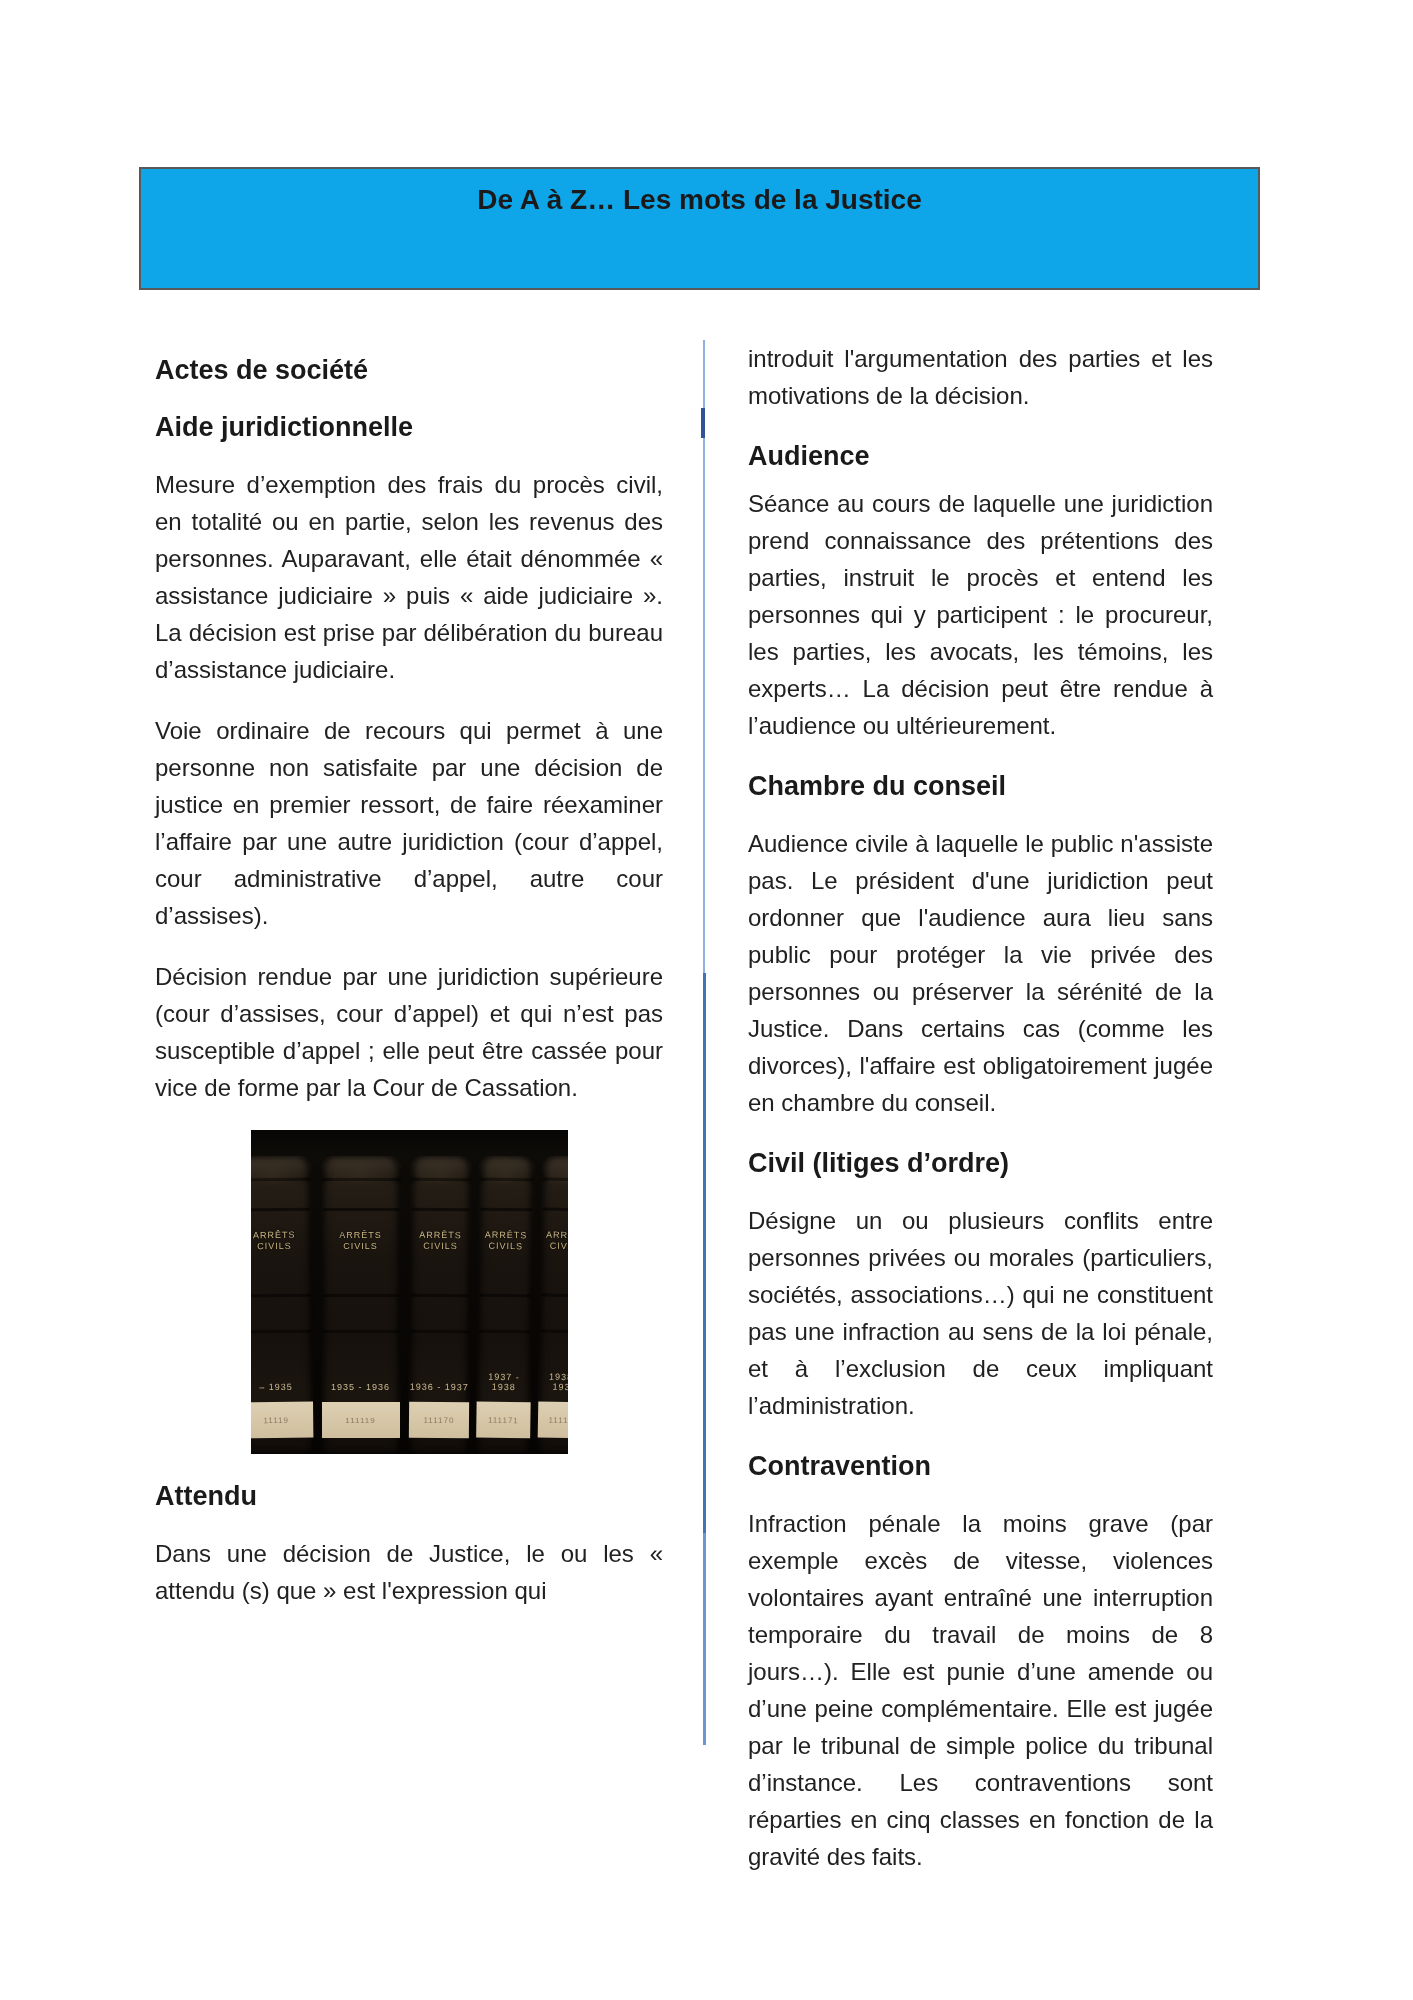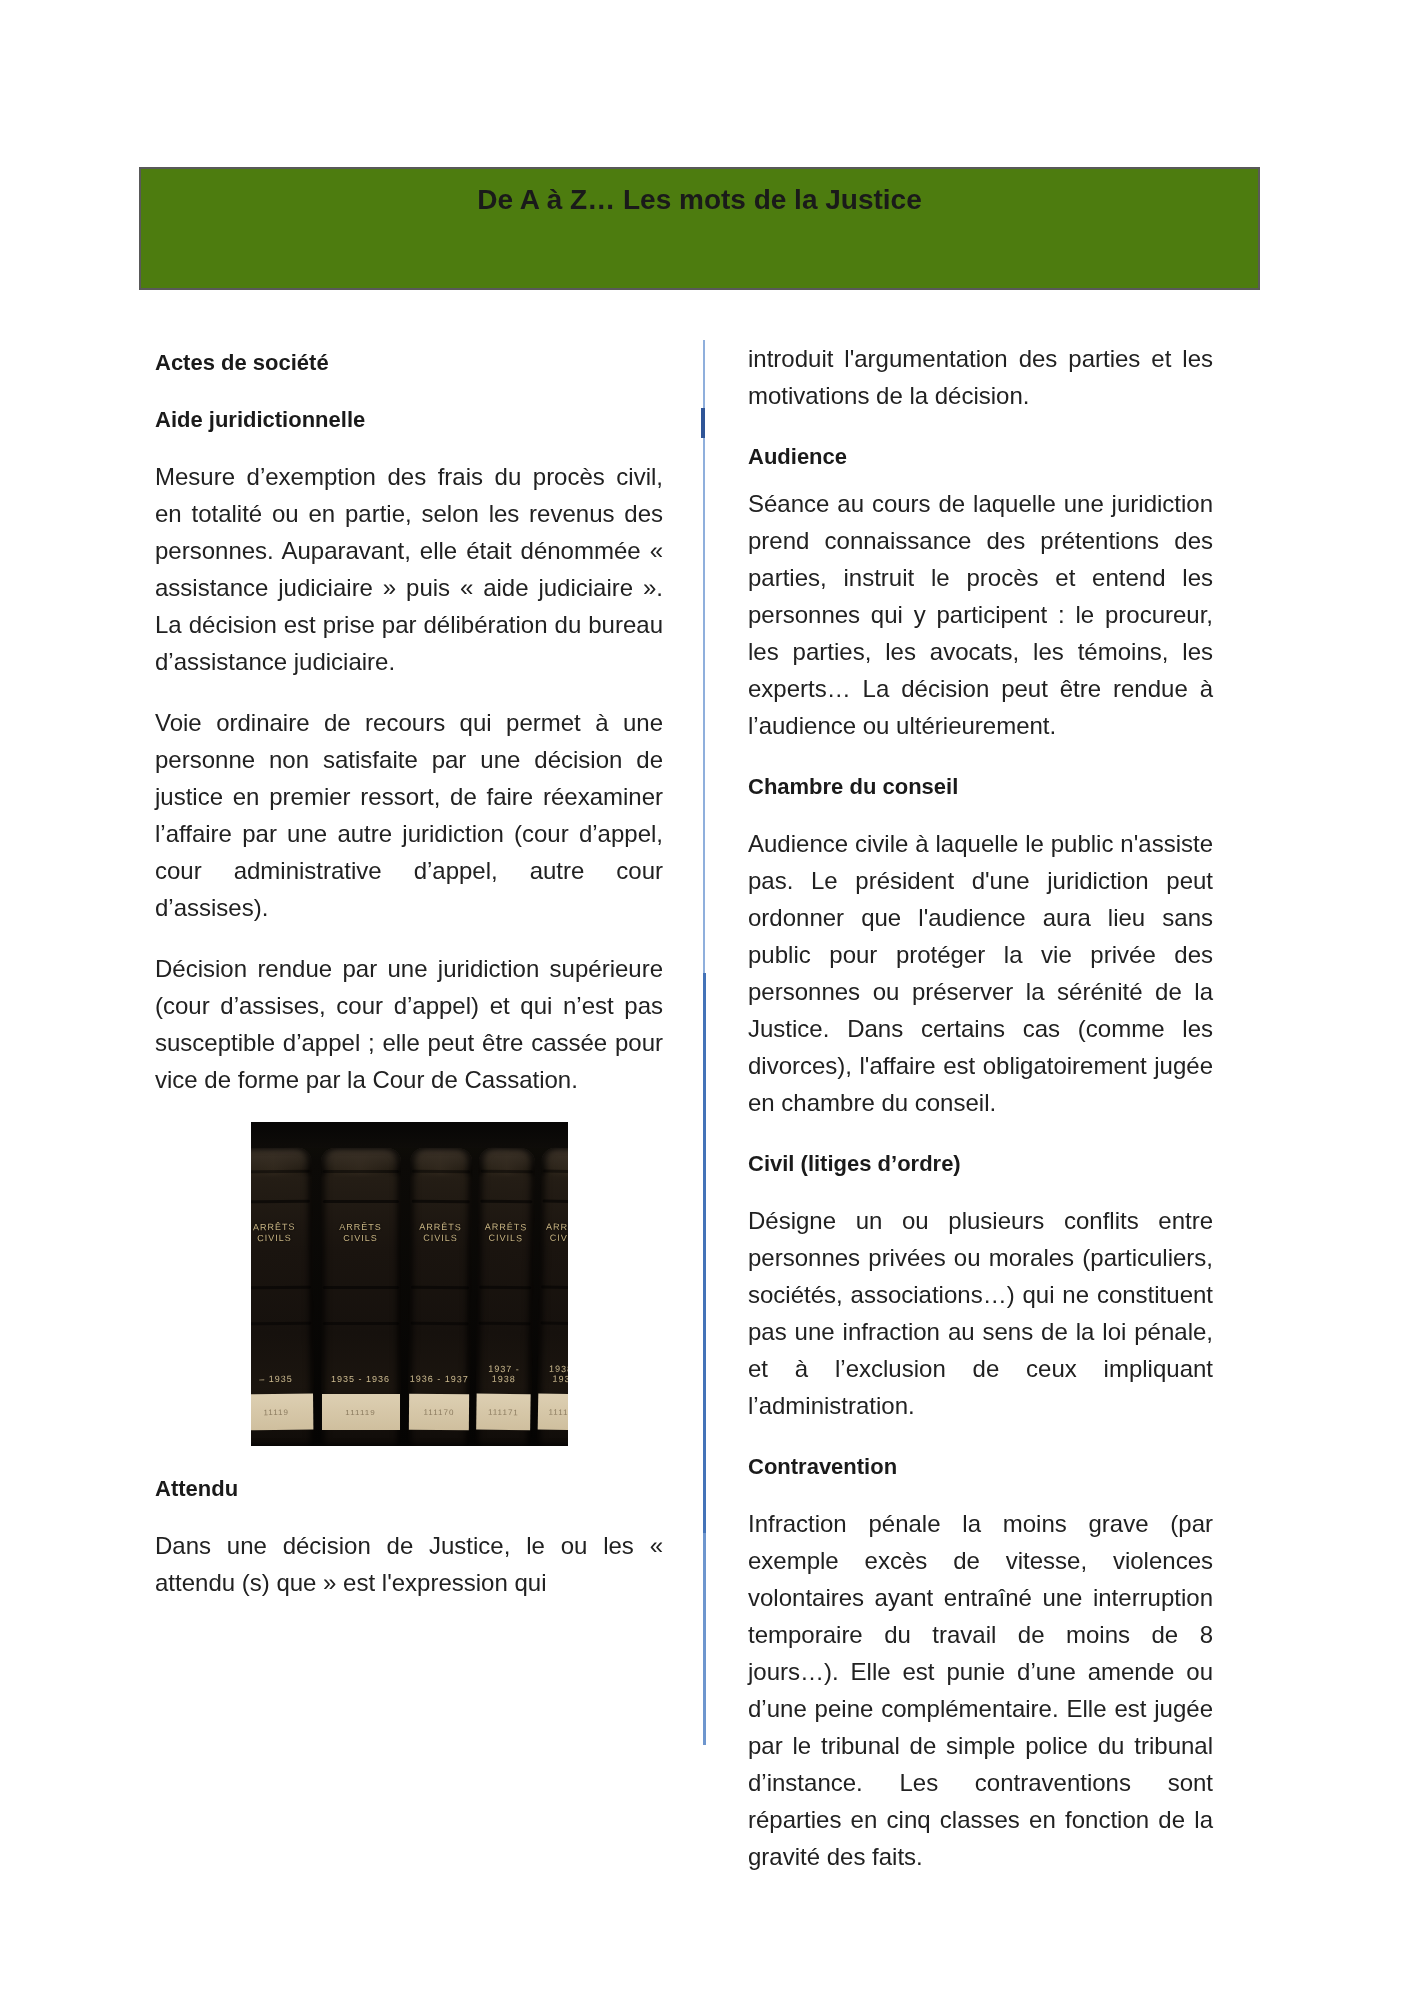--- a/index.html
+++ b/index.html
@@ -10,21 +10,21 @@
     font-family:"Liberation Sans","DejaVu Sans",sans-serif;
     color:#212121;
     overflow:hidden;
   }
   
   .title-box{
     position:absolute;
     left:139px;top:167px;
     width:1117px;height:119px;
     border:2px solid var(--box-border,#595959);
-    background:#4d7c0f;
+    background:#0ea5e9;
     text-align:center;
   }
   .title-box .t1{
     margin:14px 0 0 0;
     font-size:28px;font-weight:bold;line-height:34px;color:#1a1a1a;
   }
   .title-box .t2{
     margin:22px 0 0 0;
     font-size:28px;font-weight:bold;line-height:34px;color:#1a1a1a;
   }
@@ -32,22 +32,22 @@
   .columns{
     position:absolute;
     left:155px;top:330px;
     width:1058px;
     display:flex;
   }
   .col-left{width:508px;padding-top:14px;}
   .col-spacer{width:85px;flex:none;}
   .col-right{width:465px;}
   .col h3{
-    font-size:22px;font-weight:bold;line-height:37px;
-    margin:0 0 20px 0;color:#1a1a1a;
+    font-size:27px;font-weight:bold;line-height:37px;
+    margin:8px 0 20px 0;color:#1a1a1a;
   }
   .col h3.tight{margin-bottom:2px;}
   .col p{
     font-size:24px;line-height:37px;
     margin:10px 0 24px 0;
     text-align:justify;
     color:#212121;
   }
   
   .divider-seg{position:absolute;}

